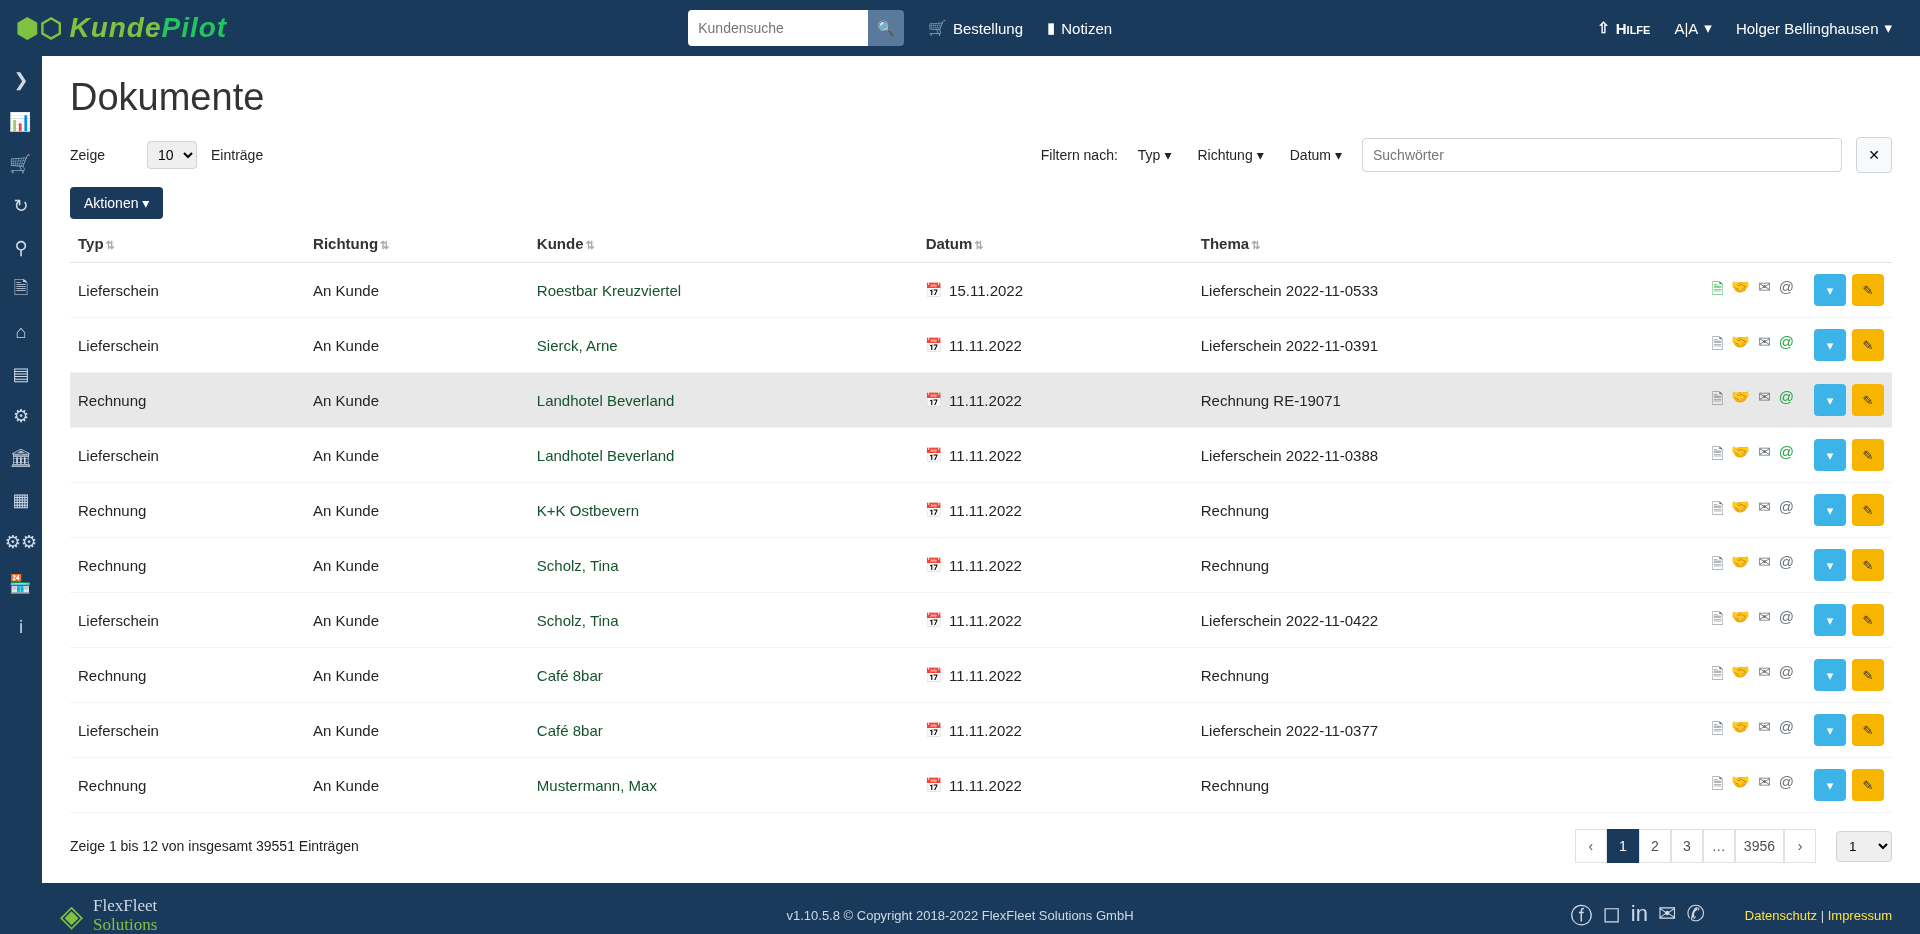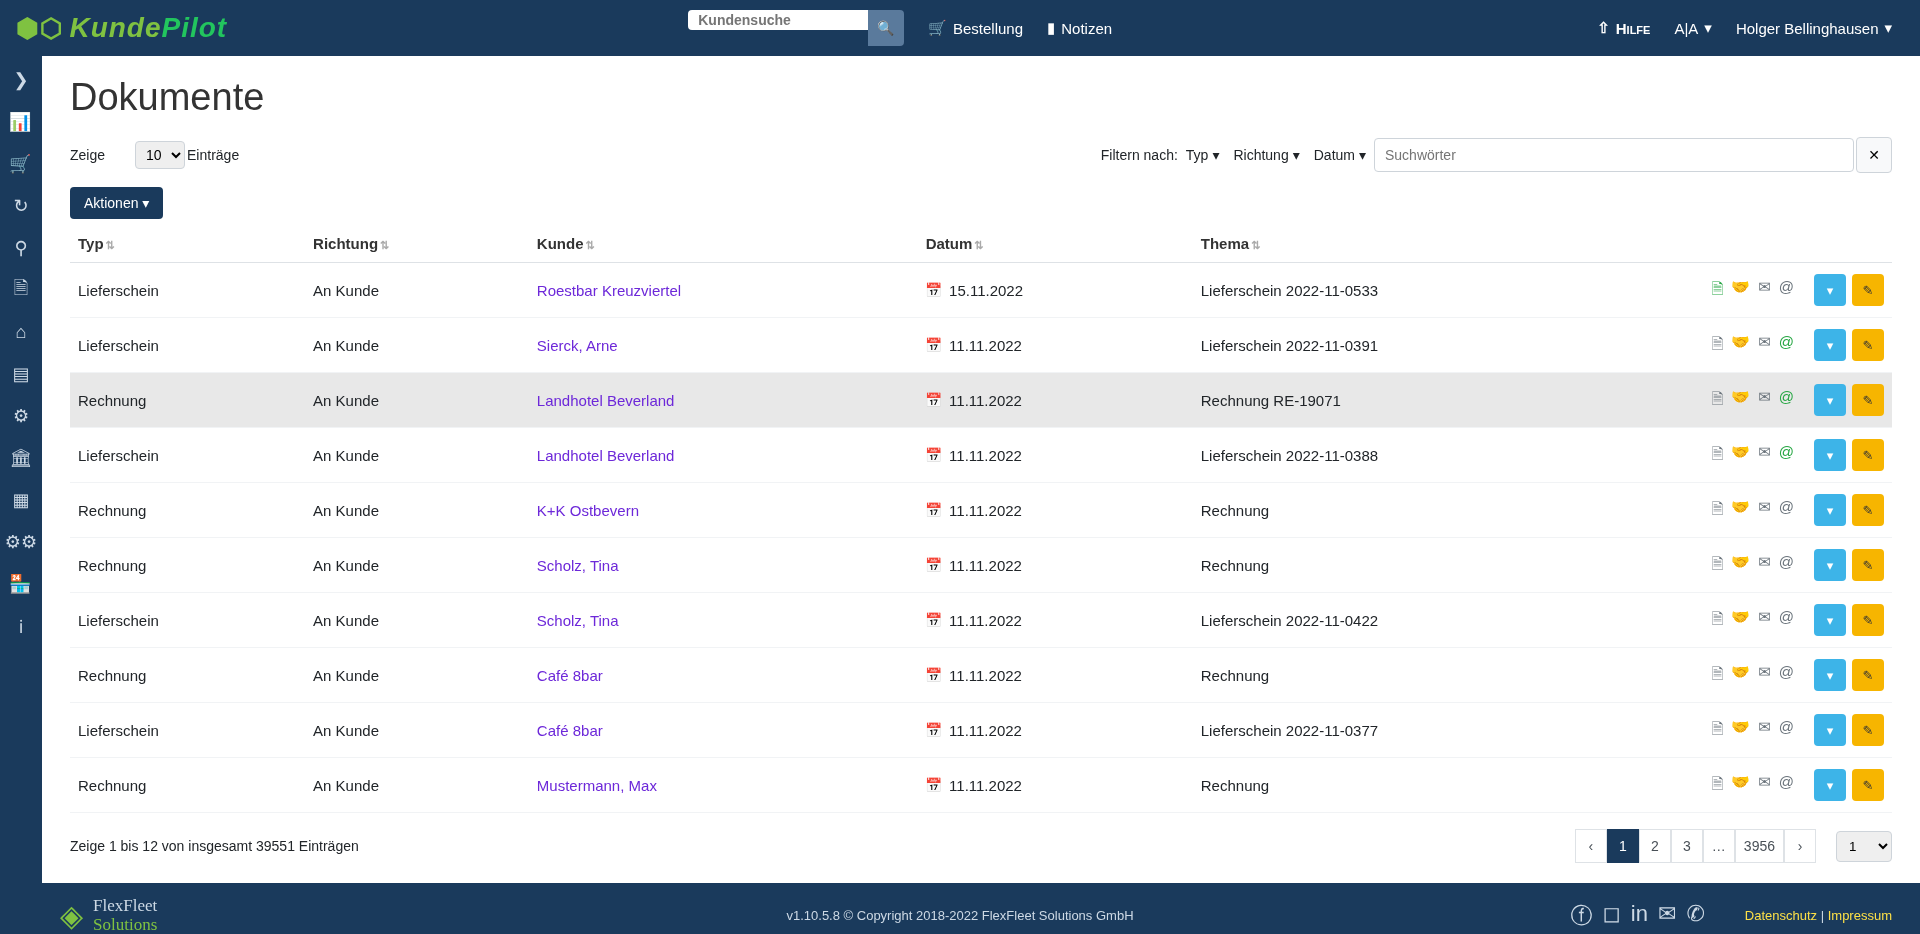--- a/index.html
+++ b/index.html
@@ -5,55 +5,55 @@
 * { box-sizing: border-box; margin: 0; padding: 0; }
 body { font-family: -apple-system, BlinkMacSystemFont, "Segoe UI", Arial, sans-serif; background: #fff; color: #212529; overflow-x: hidden; }
 
 
 .navbar { background: #1a3a5c; height: 56px; display: flex; align-items: center; padding: 0 16px; color: #fff; }
 .logo { display: flex; align-items: center; font-size: 28px; font-weight: 700; letter-spacing: 1px; }
 .logo .hex { color: #7fc241; font-size: 26px; margin-right: 6px; }
 .logo .fracht { color: #7fc241; font-style: italic; }
 .logo .pilot { color: #22c55e; font-style: italic; }
 .search-box { margin-left: auto; margin-right: 12px; display: flex; }
-.search-box input { width: 180px; height: 20px; padding: 6px 10px; border: none; border-radius: 4px 0 0 4px; font-size: 14px; font-weight: bold; }
+.search-box input { width: 180px; height: 36px; padding: 6px 10px; border: none; border-radius: 4px 0 0 4px; font-size: 14px; }
 .search-box button { width: 36px; height: 36px; background: #5a7a9c; border: none; color: #fff; border-radius: 0 4px 4px 0; cursor: pointer; font-size: 14px; }
 .nav-link { color: #fff; text-decoration: none; padding: 8px 12px; font-size: 15px; display: flex; align-items: center; gap: 6px; }
 .nav-help { font-variant: small-caps; font-weight: 600; }
 
 
 .sidebar { position: fixed; left: 0; top: 56px; bottom: 0; width: 42px; background: #1a3a5c; display: flex; flex-direction: column; align-items: center; padding-top: 10px; gap: 14px; }
 .sidebar-icon { color: #cdd9e5; font-size: 18px; cursor: pointer; width: 28px; height: 28px; display: flex; align-items: center; justify-content: center; }
 
 
 .main { margin-left: 42px; padding: 20px 28px; min-height: calc(100vh - 56px - 56px); }
 .page-title { font-size: 38px; font-weight: 400; color: #333; margin-bottom: 18px; }
 
 
-.controls-row { display: flex; align-items: center; gap: 2px; margin-bottom: 14px; flex-wrap: wrap; }
+.controls-row { display: flex; align-items: center; gap: 14px; margin-bottom: 14px; flex-wrap: wrap; }
 .length-label { font-size: 14px; }
 .length-select { padding: 4px 6px; border: 1px solid #ced4da; border-radius: 4px; font-size: 14px; margin-left: 28px; }
 .filter-label { font-size: 14px; }
 .filter-dropdown { font-size: 14px; padding: 4px 6px; cursor: pointer; display: inline-flex; align-items: center; gap: 4px; }
 .search-kw { flex: 0 0 480px; }
 .search-kw input { width: 100%; padding: 8px 10px; border: 1px solid #ced4da; border-radius: 4px; font-size: 14px; }
 .clear-btn { width: 36px; height: 36px; background: #f8f9fa; border: 1px solid #ced4da; border-radius: 4px; cursor: pointer; font-size: 14px; }
 .spacer { flex: 1; }
 
 
 .actions-bar { display: flex; margin-bottom: 6px; }
 .actions-btn { background: #1a3a5c; color: #fff; border: none; padding: 8px 14px; border-radius: 4px; font-size: 14px; cursor: pointer; }
 
 
 .table { width: 100%; border-collapse: collapse; font-size: 15px; }
 .table th { text-align: left; padding: 10px 8px; border-bottom: 1px solid #dee2e6; font-weight: 600; color: #333; }
 .table th .sort { color: #aaa; font-size: 11px; margin-left: 2px; }
 .table td { padding: 11px 8px; border-bottom: 1px solid #f1f3f5; vertical-align: middle; }
 .table tbody tr.hovered { background: #e8e8e8; }
-.customer-link { color: #6d28d9; text-decoration: none; }
+.customer-link { color: #14532d; text-decoration: none; }
 .date-cell { display: inline-flex; align-items: center; gap: 6px; }
 .cal-icon { font-size: 14px; }
 
 .row-icons { display: inline-flex; gap: 8px; font-size: 15px; color: #6c757d; }
 .row-icons .green { color: #28a745; }
 
 .row-actions { display: inline-flex; gap: 6px; }
 .btn-sm { width: 32px; height: 32px; border: none; border-radius: 4px; cursor: pointer; font-size: 13px; display: inline-flex; align-items: center; justify-content: center; }
 .btn-blue { background: #3db4e8; color: #fff; }
 .btn-yellow { background: #f7b500; color: #333; }

